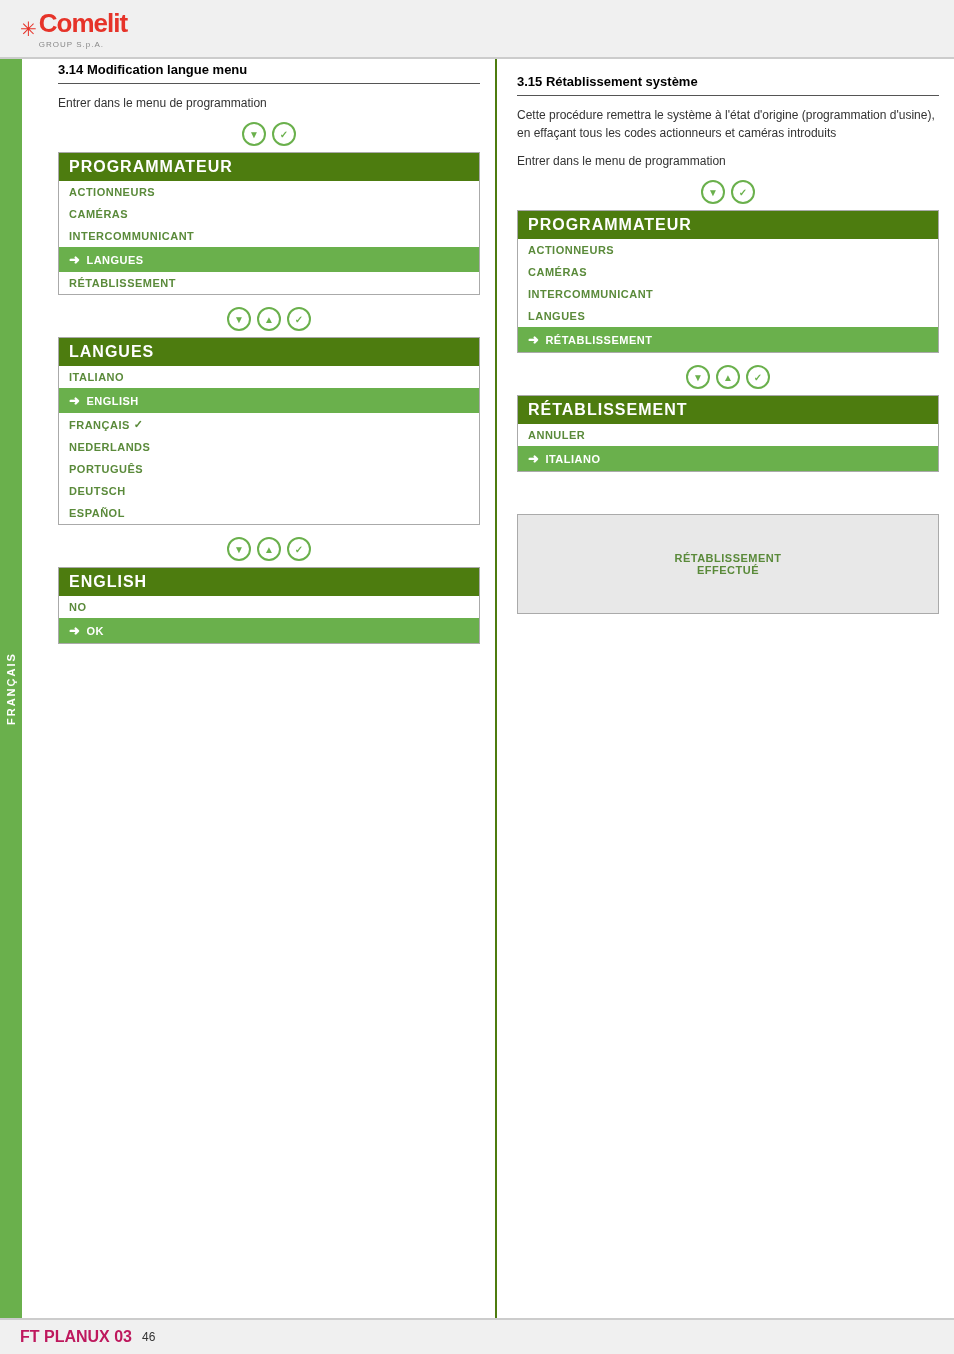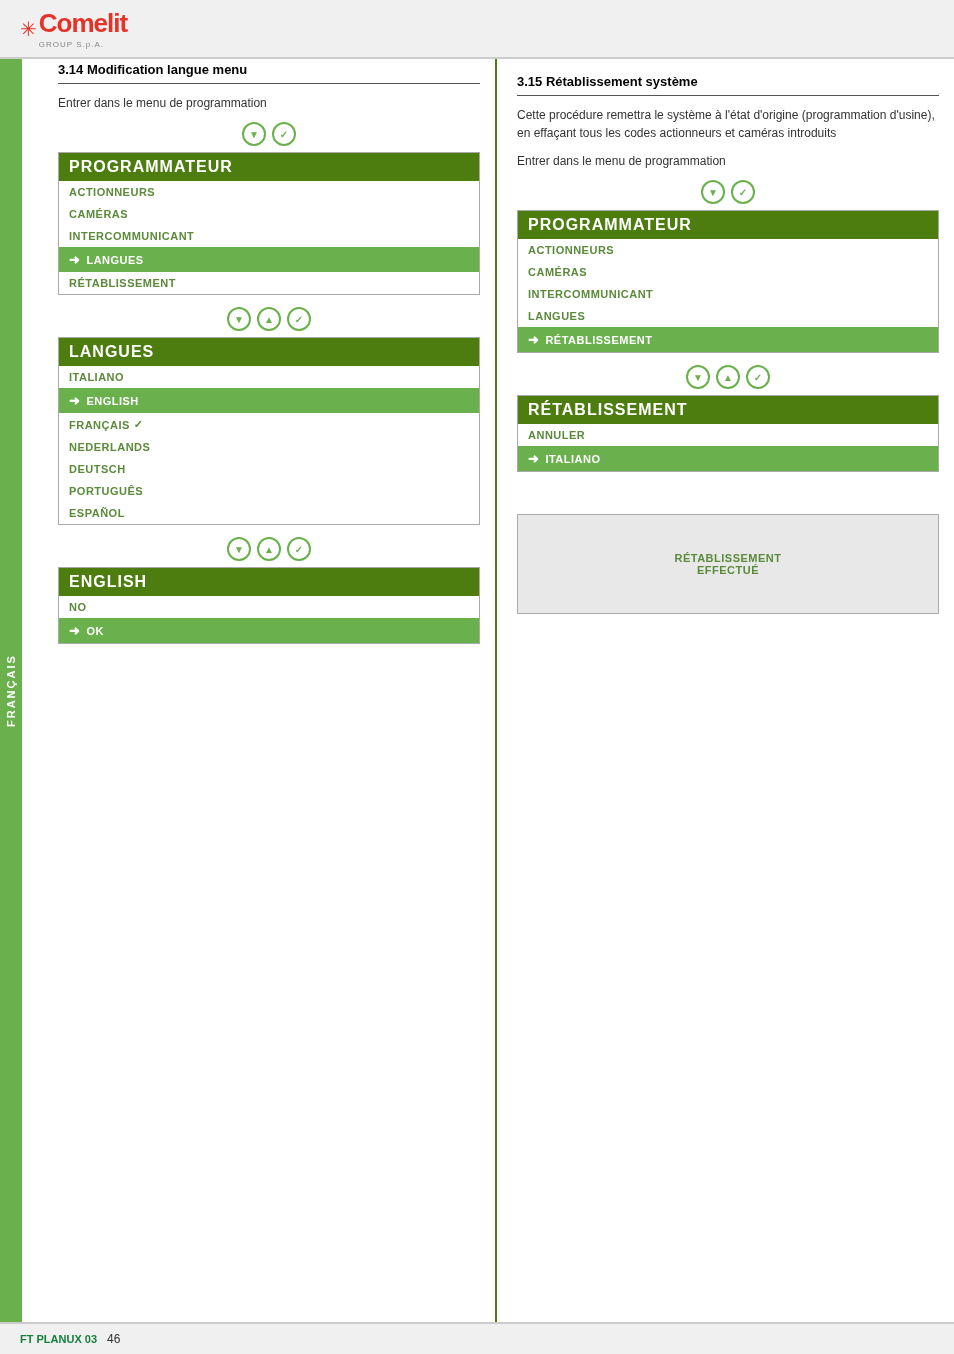--- a/index.html
+++ b/index.html
@@ -155,22 +155,22 @@
     .footer {
       background: #f0f0f0;
       border-top: 2px solid #ccc;
       padding: 8px 20px;
       display: flex;
       align-items: center;
       margin-top: auto;
     }
     .footer-text {
       font-weight: bold;
-      font-size: 11px;
-      color: #15803d;
+      font-size: 16px;
+      color: #be185d;
     }
     .footer-page {
       font-weight: normal;
       font-size: 12px;
       color: #333;
       margin-left: 10px;
     }
 
     
     .confirm-box {
@@ -266,24 +266,24 @@
             <span>ENGLISH</span>
           </div>
           <div class="menu-item">
             <span>FRANÇAIS</span>
             <span class="checkmark">✓</span>
           </div>
           <div class="menu-item">
             <span>NEDERLANDS</span>
           </div>
           <div class="menu-item">
+            <span>PORTUGUÊS</span>
+          </div>
+          <div class="menu-item">
             <span>DEUTSCH</span>
-          </div>
-          <div class="menu-item">
-            <span>PORTUGUÊS</span>
           </div>
           <div class="menu-item">
             <span>ESPAÑOL</span>
           </div>
         </div>
 
         <div class="nav-controls">
           <div class="nav-btn">▼</div>
           <div class="nav-btn">▲</div>
           <div class="nav-btn">✓</div>

